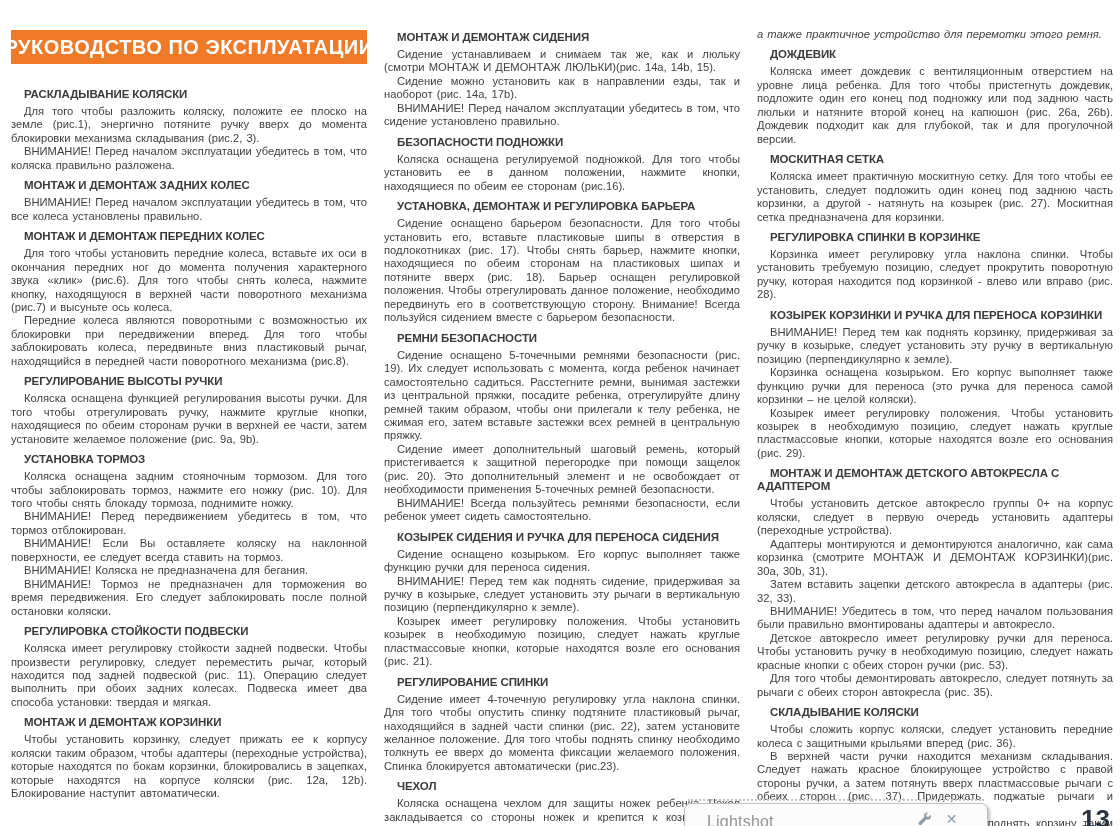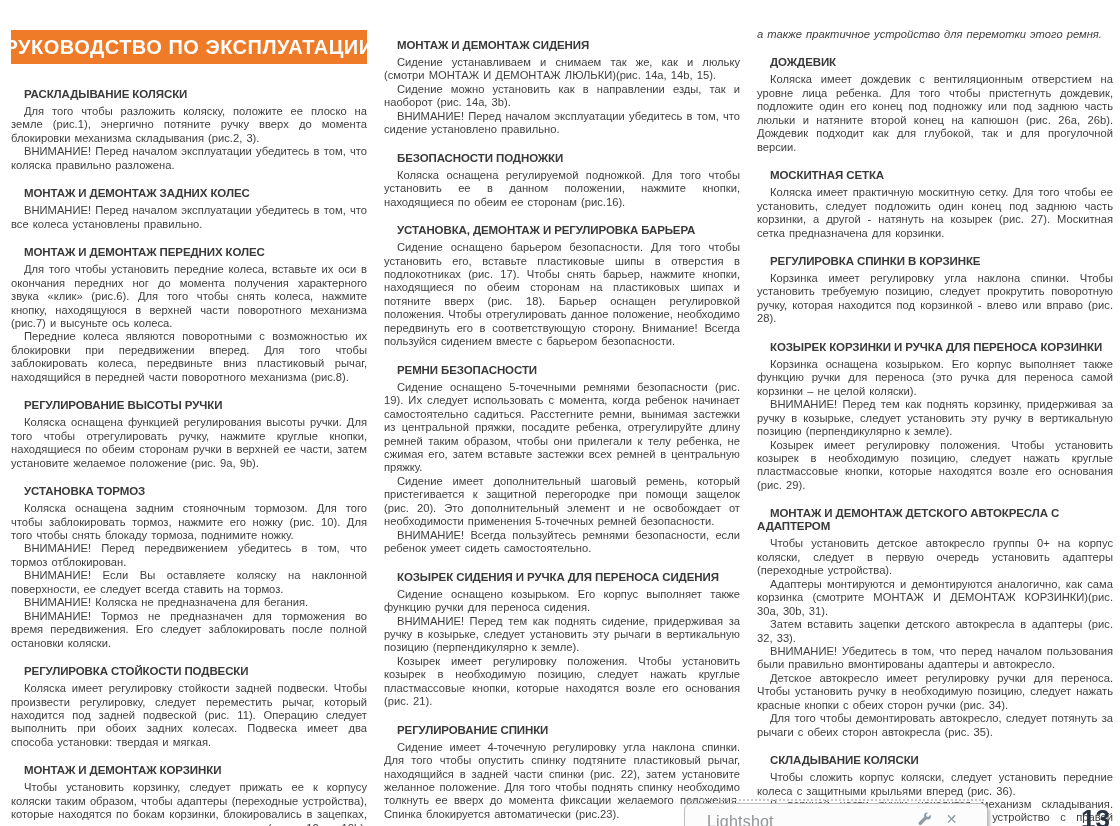--- a/index.html
+++ b/index.html
@@ -38,21 +38,21 @@
     font-size: 20px;
     letter-spacing: 0.5px;
     white-space: nowrap;
   }
 
   .sec-heading {
     font-weight: 700;
     font-size: 11.5px;
     line-height: 13px;
     color: #3a3a3a;
-    margin: 15px 0 4px 0;
+    margin: 7px 0 4px 0;
     text-indent: 13px;
     letter-spacing: -0.1px;
   }
   .para {
     margin: 0;
     font-size: 11.2px;
     line-height: 13.45px;
     color: #3f3f3f;
     text-align: justify;
     text-indent: 13px;
@@ -146,21 +146,21 @@
       <p class="para">ВНИМАНИЕ! Тормоз не предназначен для торможения во время передвижения. Его следует заблокировать после полной остановки коляски.</p>
       <div class="sec-heading">РЕГУЛИРОВКА СТОЙКОСТИ ПОДВЕСКИ</div>
       <p class="para">Коляска имеет регулировку стойкости задней подвески. Чтобы произвести регулировку, следует переместить рычаг, который находится под задней подвеской (рис. 11). Операцию следует выполнить при обоих задних колесах. Подвеска имеет два способа установки: твердая и мягкая.</p>
       <div class="sec-heading">МОНТАЖ И ДЕМОНТАЖ КОРЗИНКИ</div>
       <p class="para">Чтобы установить корзинку, следует прижать ее к корпусу коляски таким образом, чтобы адаптеры (переходные устройства), которые находятся по бокам корзинки, блокировались в зацепках, которые находятся на корпусе коляски (рис. 12a, 12b). Блокирование наступит автоматически.</p>
     </div>
 
   <div class="col" id="col-1">
       <div class="sec-heading">МОНТАЖ И ДЕМОНТАЖ СИДЕНИЯ</div>
       <p class="para">Сидение устанавливаем и снимаем так же, как и люльку (смотри МОНТАЖ И ДЕМОНТАЖ ЛЮЛЬКИ)(рис. 14a, 14b, 15).</p>
-      <p class="para">Сидение можно установить как в направлении езды, так и наоборот (рис. 14a, 3b).</p>
+      <p class="para">Сидение можно установить как в направлении езды, так и наоборот (рис. 14a, 17b).</p>
       <p class="para">ВНИМАНИЕ! Перед началом эксплуатации убедитесь в том, что сидение установлено правильно.</p>
       <div class="sec-heading">БЕЗОПАСНОСТИ ПОДНОЖКИ</div>
       <p class="para">Коляска оснащена регулируемой подножкой. Для того чтобы установить ее в данном положении, нажмите кнопки, находящиеся по обеим ее сторонам (рис.16).</p>
       <div class="sec-heading">УСТАНОВКА, ДЕМОНТАЖ И РЕГУЛИРОВКА БАРЬЕРА</div>
       <p class="para">Сидение оснащено барьером безопасности. Для того чтобы установить его, вставьте пластиковые шипы в отверстия в подлокотниках (рис. 17). Чтобы снять барьер, нажмите кнопки, находящиеся по обеим сторонам на пластиковых шипах и потяните вверх (рис. 18). Барьер оснащен регулировкой положения. Чтобы отрегулировать данное положение, необходимо передвинуть его в соответствующую сторону. Внимание! Всегда пользуйся сидением вместе с барьером безопасности.</p>
       <div class="sec-heading">РЕМНИ БЕЗОПАСНОСТИ</div>
       <p class="para">Сидение оснащено 5-точечными ремнями безопасности (рис. 19). Их следует использовать с момента, когда ребенок начинает самостоятельно садиться. Расстегните ремни, вынимая застежки из центральной пряжки, посадите ребенка, отрегулируйте длину ремней таким образом, чтобы они прилегали к телу ребенка, не сжимая его, затем вставьте застежки всех ремней в центральную пряжку.</p>
       <p class="para">Сидение имеет дополнительный шаговый ремень, который пристегивается к защитной перегородке при помощи защелок (рис. 20). Это дополнительный элемент и не освобождает от необходимости применения 5-точечных ремней безопасности.</p>
       <p class="para">ВНИМАНИЕ! Всегда пользуйтесь ремнями безопасности, если ребенок умеет сидеть самостоятельно.</p>
       <div class="sec-heading">КОЗЫРЕК СИДЕНИЯ И РУЧКА ДЛЯ ПЕРЕНОСА СИДЕНИЯ</div>
@@ -175,29 +175,29 @@
 
   <div class="col" id="col-2">
       <p class="para no-indent">а также практичное устройство для перемотки этого ремня.</p>
       <div class="sec-heading">ДОЖДЕВИК</div>
       <p class="para">Коляска имеет дождевик с вентиляционным отверстием на уровне лица ребенка. Для того чтобы пристегнуть дождевик, подложите один его конец под подножку или под заднюю часть люльки и натяните второй конец на капюшон (рис. 26a, 26b). Дождевик подходит как для глубокой, так и для прогулочной версии.</p>
       <div class="sec-heading">МОСКИТНАЯ СЕТКА</div>
       <p class="para">Коляска имеет практичную москитную сетку. Для того чтобы ее установить, следует подложить один конец под заднюю часть корзинки, а другой - натянуть на козырек (рис. 27). Москитная сетка предназначена для корзинки.</p>
       <div class="sec-heading">РЕГУЛИРОВКА СПИНКИ В КОРЗИНКЕ</div>
       <p class="para">Корзинка имеет регулировку угла наклона спинки. Чтобы установить требуемую позицию, следует прокрутить поворотную ручку, которая находится под корзинкой - влево или вправо (рис. 28).</p>
       <div class="sec-heading">КОЗЫРЕК КОРЗИНКИ И РУЧКА ДЛЯ ПЕРЕНОСА КОРЗИНКИ</div>
+      <p class="para">ВНИМАНИЕ! Перед тем как поднять корзинку, придерживая за ручку в козырьке, следует установить эту ручку в вертикальную позицию (перпендикулярно к земле).</p>
       <p class="para">Корзинка оснащена козырьком. Его корпус выполняет также функцию ручки для переноса (это ручка для переноса самой корзинки – не целой коляски).</p>
-      <p class="para">ВНИМАНИЕ! Перед тем как поднять корзинку, придерживая за ручку в козырьке, следует установить эту ручку в вертикальную позицию (перпендикулярно к земле).</p>
       <p class="para">Козырек имеет регулировку положения. Чтобы установить козырек в необходимую позицию, следует нажать круглые пластмассовые кнопки, которые находятся возле его основания (рис. 29).</p>
       <div class="sec-heading">МОНТАЖ И ДЕМОНТАЖ ДЕТСКОГО АВТОКРЕСЛА С АДАПТЕРОМ</div>
       <p class="para">Чтобы установить детское автокресло группы 0+ на корпус коляски, следует в первую очередь установить адаптеры (переходные устройства).</p>
       <p class="para">Адаптеры монтируются и демонтируются аналогично, как сама корзинка (смотрите МОНТАЖ И ДЕМОНТАЖ КОРЗИНКИ)(рис. 30a, 30b, 31).</p>
       <p class="para">Затем вставить зацепки детского автокресла в адаптеры (рис. 32, 33).</p>
       <p class="para">ВНИМАНИЕ! Убедитесь в том, что перед началом пользования были правильно вмонтированы адаптеры и автокресло.</p>
-      <p class="para">Детское автокресло имеет регулировку ручки для переноса. Чтобы установить ручку в необходимую позицию, следует нажать красные кнопки с обеих сторон ручки (рис. 34).</p>
+      <p class="para">Детское автокресло имеет регулировку ручки для переноса. Чтобы установить ручку в необходимую позицию, следует нажать красные кнопки с обеих сторон ручки (рис. 53).</p>
       <p class="para">Для того чтобы демонтировать автокресло, следует потянуть за рычаги с обеих сторон автокресла (рис. 35).</p>
       <div class="sec-heading">СКЛАДЫВАНИЕ КОЛЯСКИ</div>
       <p class="para">Чтобы сложить корпус коляски, следует установить передние колеса с защитными крыльями вперед (рис. 36).</p>
       <p class="para">В верхней части ручки находится механизм складывания. Следует нажать красное блокирующее устройство с правой стороны ручки, а затем потянуть вверх пластмассовые рычаги с обеих сторон (рис. 37). Придержать поджатые рычаги и переместить ручку вниз.</p>
       <p class="para">Сложить корпус наполовину (рис. 38), поднять корзину таким образом, чтобы ее фиксация оказалась над пластмассовой подножкой для ножек ребенка (рис. 39), а затем прижать ручку вниз, с целью полного складывания коляски (рис. 40). Чтобы дополнительно уменьшить габариты сложенного корпуса, следует установить регулировку ручки в самую низкую позицию (рис. 41).</p>
     </div>
 
   <div class="selection-edge"></div>
 
   <div class="ls-panel">

